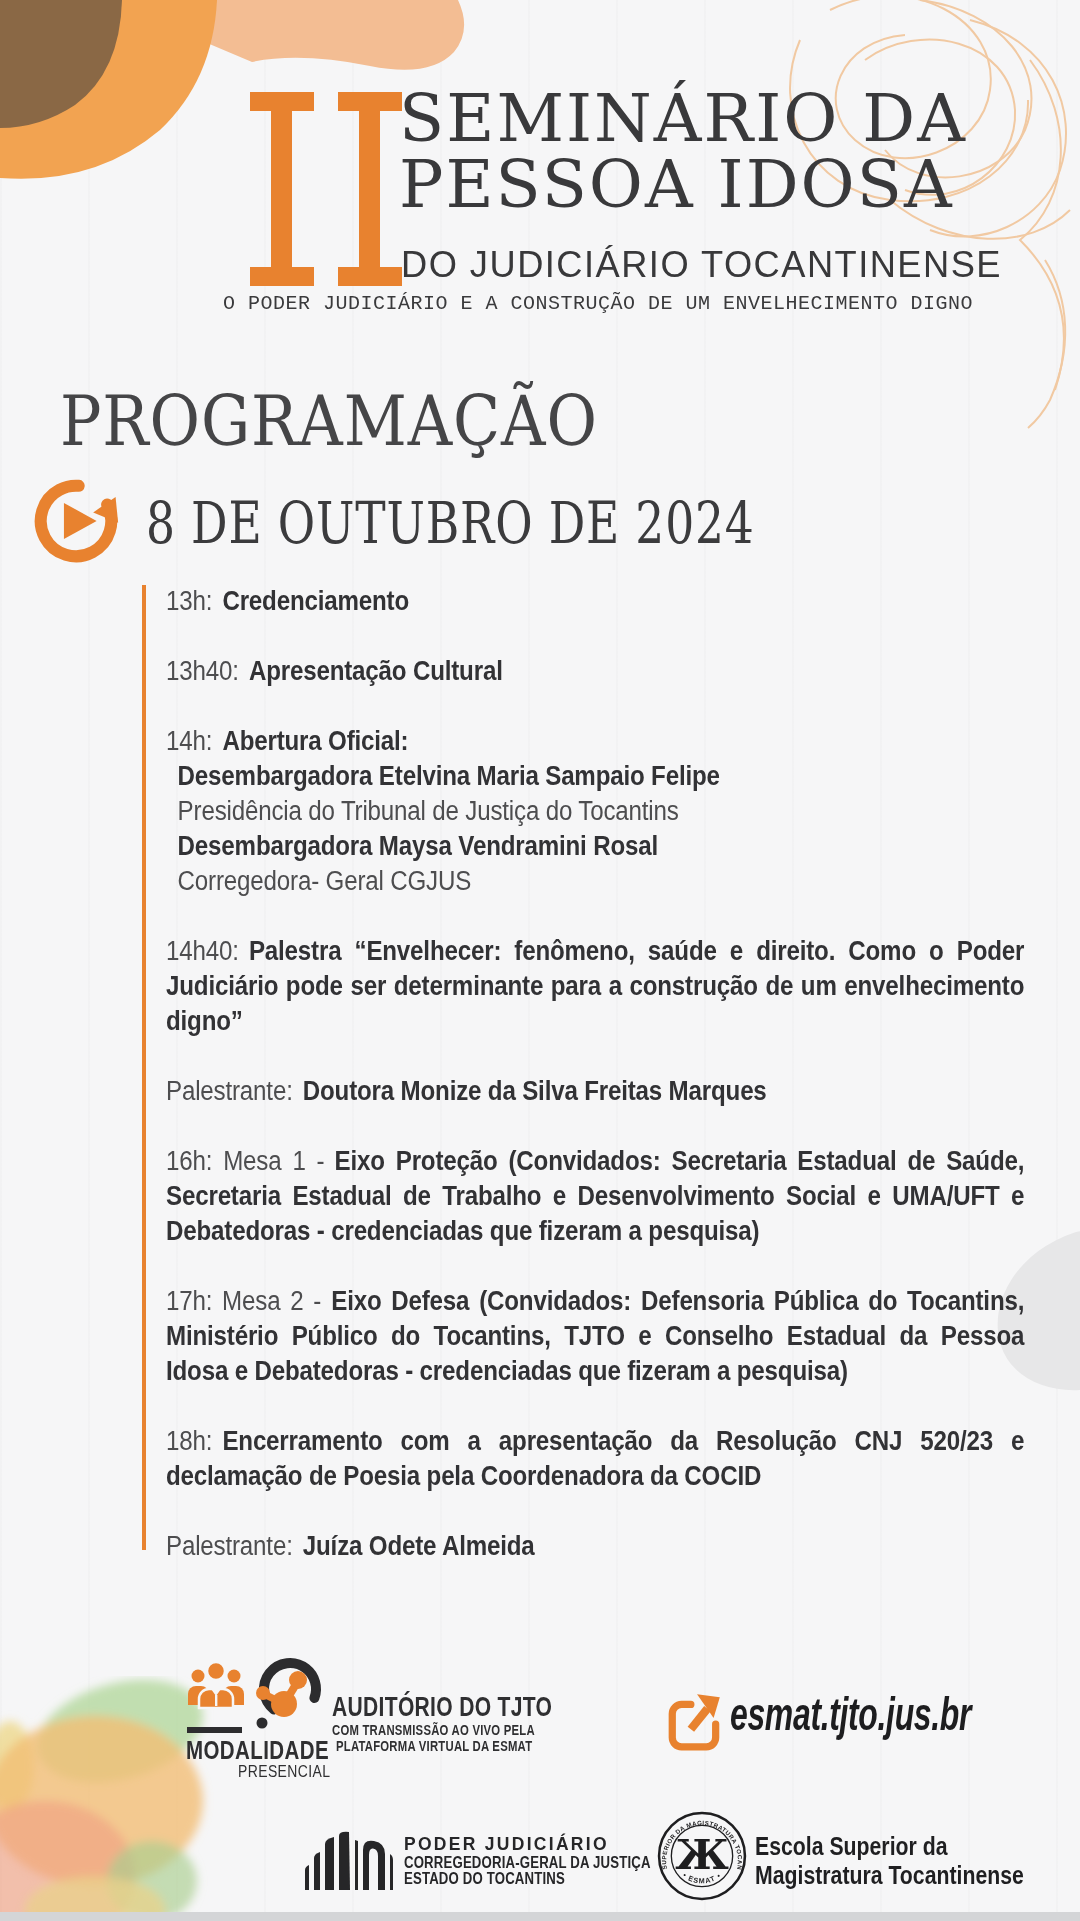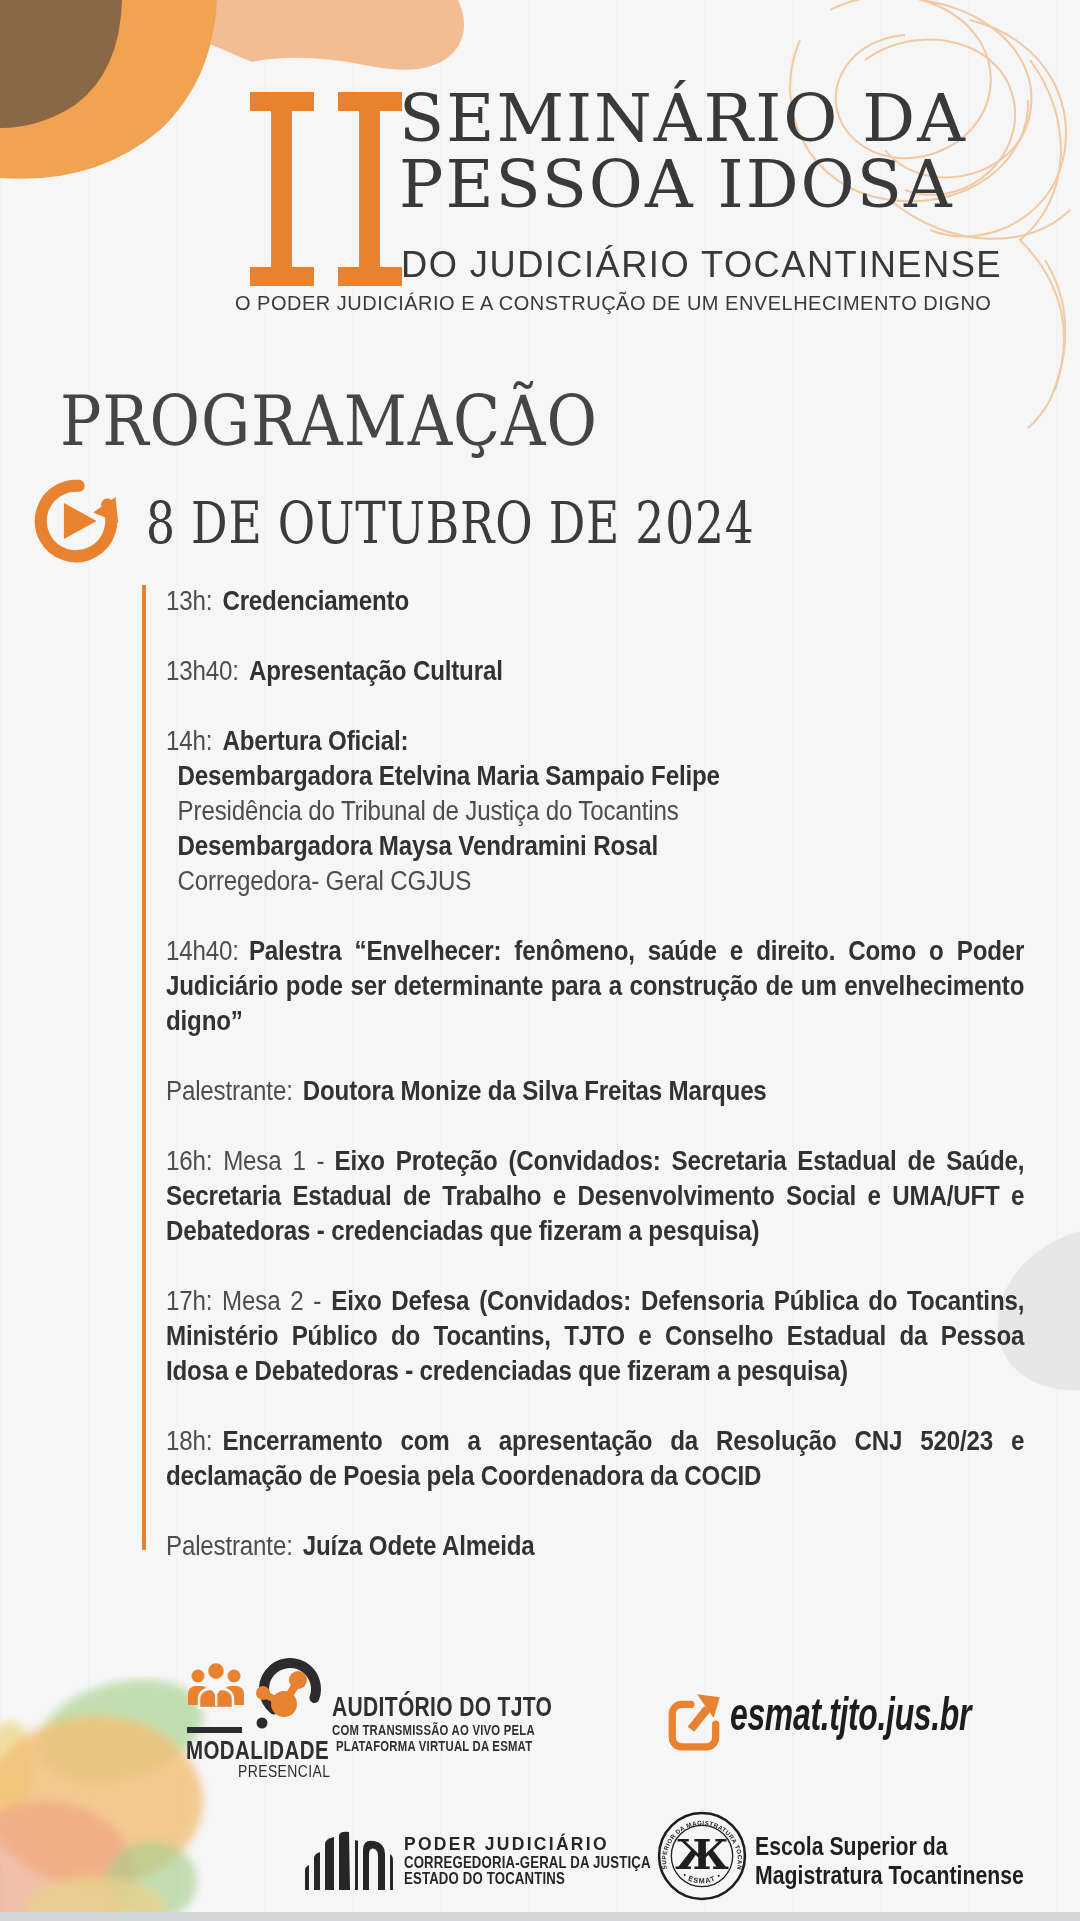--- a/index.html
+++ b/index.html
@@ -10,21 +10,21 @@
   .abs{position:absolute;}
 
   
   .roman{left:250px;top:92px;width:152px;height:194px;z-index:3;}
   .roman .bar,.roman .stem{position:absolute;background:#E8822F;}
   .sr{position:absolute;width:1px;height:1px;overflow:hidden;clip:rect(0 0 0 0);}
   .title-line{left:399px;color:#39393B;font-family:"DejaVu Serif",serif;font-size:66px;
      letter-spacing:2px;white-space:nowrap;z-index:3;line-height:66px;}
   .subtitle{left:401px;top:244px;color:#38383A;font-size:37px;letter-spacing:1.5px;
      white-space:nowrap;z-index:3;transform:scaleX(.98);transform-origin:left top;}
-  .tagline{left:235px;top:292px;color:#3A3A3C;font-family:Liberation Sans, sans-serif;font-size:20px;
+  .tagline{left:223px;top:292px;color:#3A3A3C;font-family:Liberation Mono, monospace;font-size:20px;
      letter-spacing:.5px;white-space:nowrap;z-index:3;}
 
   .prog-heading{left:60px;top:380px;color:#454547;font-family:"DejaVu Serif",serif;font-size:70px;
      letter-spacing:1px;white-space:nowrap;transform:scaleX(.88);transform-origin:left top;z-index:3;}
   .date-text{left:146px;top:490px;color:#3B3B3D;font-family:"DejaVu Serif",serif;font-size:57px;
      letter-spacing:1px;white-space:nowrap;transform:scaleX(.8);transform-origin:left top;z-index:3;}
 
   
   .timeline-bar{left:142px;top:585px;width:4px;height:965px;background:#E8822F;z-index:3;}
   .schedule{left:166px;top:584px;width:960px;z-index:3;transform:scaleX(.894);transform-origin:left top;

